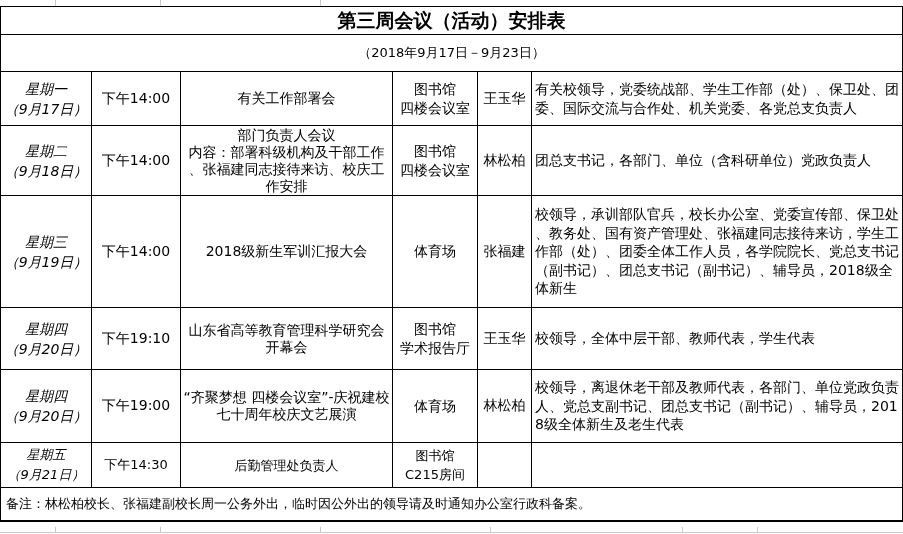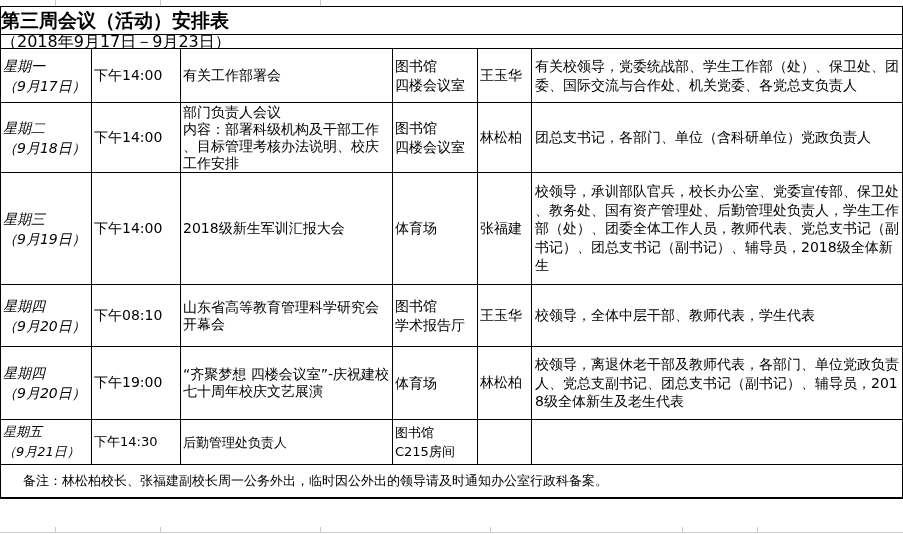--- a/index.html
+++ b/index.html
@@ -10,38 +10,38 @@
     font-family: "DejaVu Sans", "Liberation Sans", sans-serif;
   }
   .vline { position: absolute; width: 1px; background: #c9c9c9; }
   .hline { position: absolute; height: 1px; background: #c9c9c9; }
 
   table.schedule {
     position: absolute; top: 6px; left: 0; width: 902px;
     border-collapse: collapse; table-layout: fixed;
   }
   .schedule td {
-    border: 1px solid #000000; vertical-align: middle; 
+    border: 1px solid #000000; vertical-align: middle; text-align: center;
     font-size: 14px; padding: 0 2px; word-break: break-all; line-break: anywhere;
     overflow: hidden;
   }
   tr.title-row td { font-weight: bold; font-size: 19px; height: 28px; padding: 0; }
-  tr.subtitle-row td { font-size: 16px; height: 14px; padding: 0; line-height: 12px; }
+  tr.subtitle-row td { font-size: 13px; height: 14px; padding: 12px; line-height: 12px; }
   tr.header-row td { height: 31px; white-space: pre; }
   .day-line { line-height: 20px; font-style: italic; }
   .loc-line { line-height: 19px; }
   .mline { line-height: 17px; }
   td.c-part { text-align: left; line-height: 18.5px; padding: 8px 3px; }
   tr.r1 { height: 54px; } tr.r2 { height: 70px; } tr.r3 { height: 112px; }
   tr.r4 { height: 62px; } tr.r5 { height: 73px; } tr.r6 { height: 45px; margin-top: 47px; }
   tr.r6 td { font-size: 13px; }
   tr.r6 td.c-part { font-size: 14px; }
   tr.note-row td {
     text-align: left; font-size: 13px; height: 33px;
-    border-bottom: 2px solid #000000; padding: 0 22px;
+    border-bottom: 2px solid #000000; padding: 0 5px;
   }
 </style>
 </head>
 <body>
 
 <div class="sheet">
 
   <div class="vline" style="left:55px; top:0; height:6px;"></div>
   <div class="vline" style="left:160px; top:0; height:6px;"></div>
   <div class="vline" style="left:320px; top:0; height:6px;"></div>
@@ -85,21 +85,21 @@
     </tr>
 
     <tr class="r2">
       <td>
         <div class="day-line">星期二</div>
         <div class="day-line">（9月18日）</div>
       </td>
       <td>下午14:00</td>
       <td>
         <div class="mline">部门负责人会议</div>
-        <div class="mline">内容：部署科级机构及干部工作、目标管理考核办法说明、校庆工作安排</div>
+        <div class="mline">内容：部署科级机构及干部工作、张福建同志接待来访、校庆工作安排</div>
       </td>
       <td>
         <div class="loc-line">图书馆</div>
         <div class="loc-line">四楼会议室</div>
       </td>
       <td>林松柏</td>
       <td class="c-part">团总支书记，各部门、单位（含科研单位）党政负责人</td>
     </tr>
 
     <tr class="r3">
@@ -108,29 +108,29 @@
         <div class="day-line">（9月19日）</div>
       </td>
       <td>下午14:00</td>
       <td>
         <div class="mline">2018级新生军训汇报大会</div>
       </td>
       <td>
         <div class="loc-line">体育场</div>
       </td>
       <td>张福建</td>
-      <td class="c-part">校领导，承训部队官兵，校长办公室、党委宣传部、保卫处、教务处、国有资产管理处、后勤管理处负责人，学生工作部（处）、团委全体工作人员，教师代表、党总支书记（副书记）、团总支书记（副书记）、辅导员，2018级全体新生</td>
+      <td class="c-part">校领导，承训部队官兵，校长办公室、党委宣传部、保卫处、教务处、国有资产管理处、张福建同志接待来访，学生工作部（处）、团委全体工作人员，各学院院长、党总支书记（副书记）、团总支书记（副书记）、辅导员，2018级全体新生</td>
     </tr>
 
     <tr class="r4">
       <td>
         <div class="day-line">星期四</div>
         <div class="day-line">（9月20日）</div>
       </td>
-      <td>下午08:10</td>
+      <td>下午19:10</td>
       <td>
         <div class="mline">山东省高等教育管理科学研究会开幕会</div>
       </td>
       <td>
         <div class="loc-line">图书馆</div>
         <div class="loc-line">学术报告厅</div>
       </td>
       <td>王玉华</td>
       <td class="c-part">校领导，全体中层干部、教师代表，学生代表</td>
     </tr>

